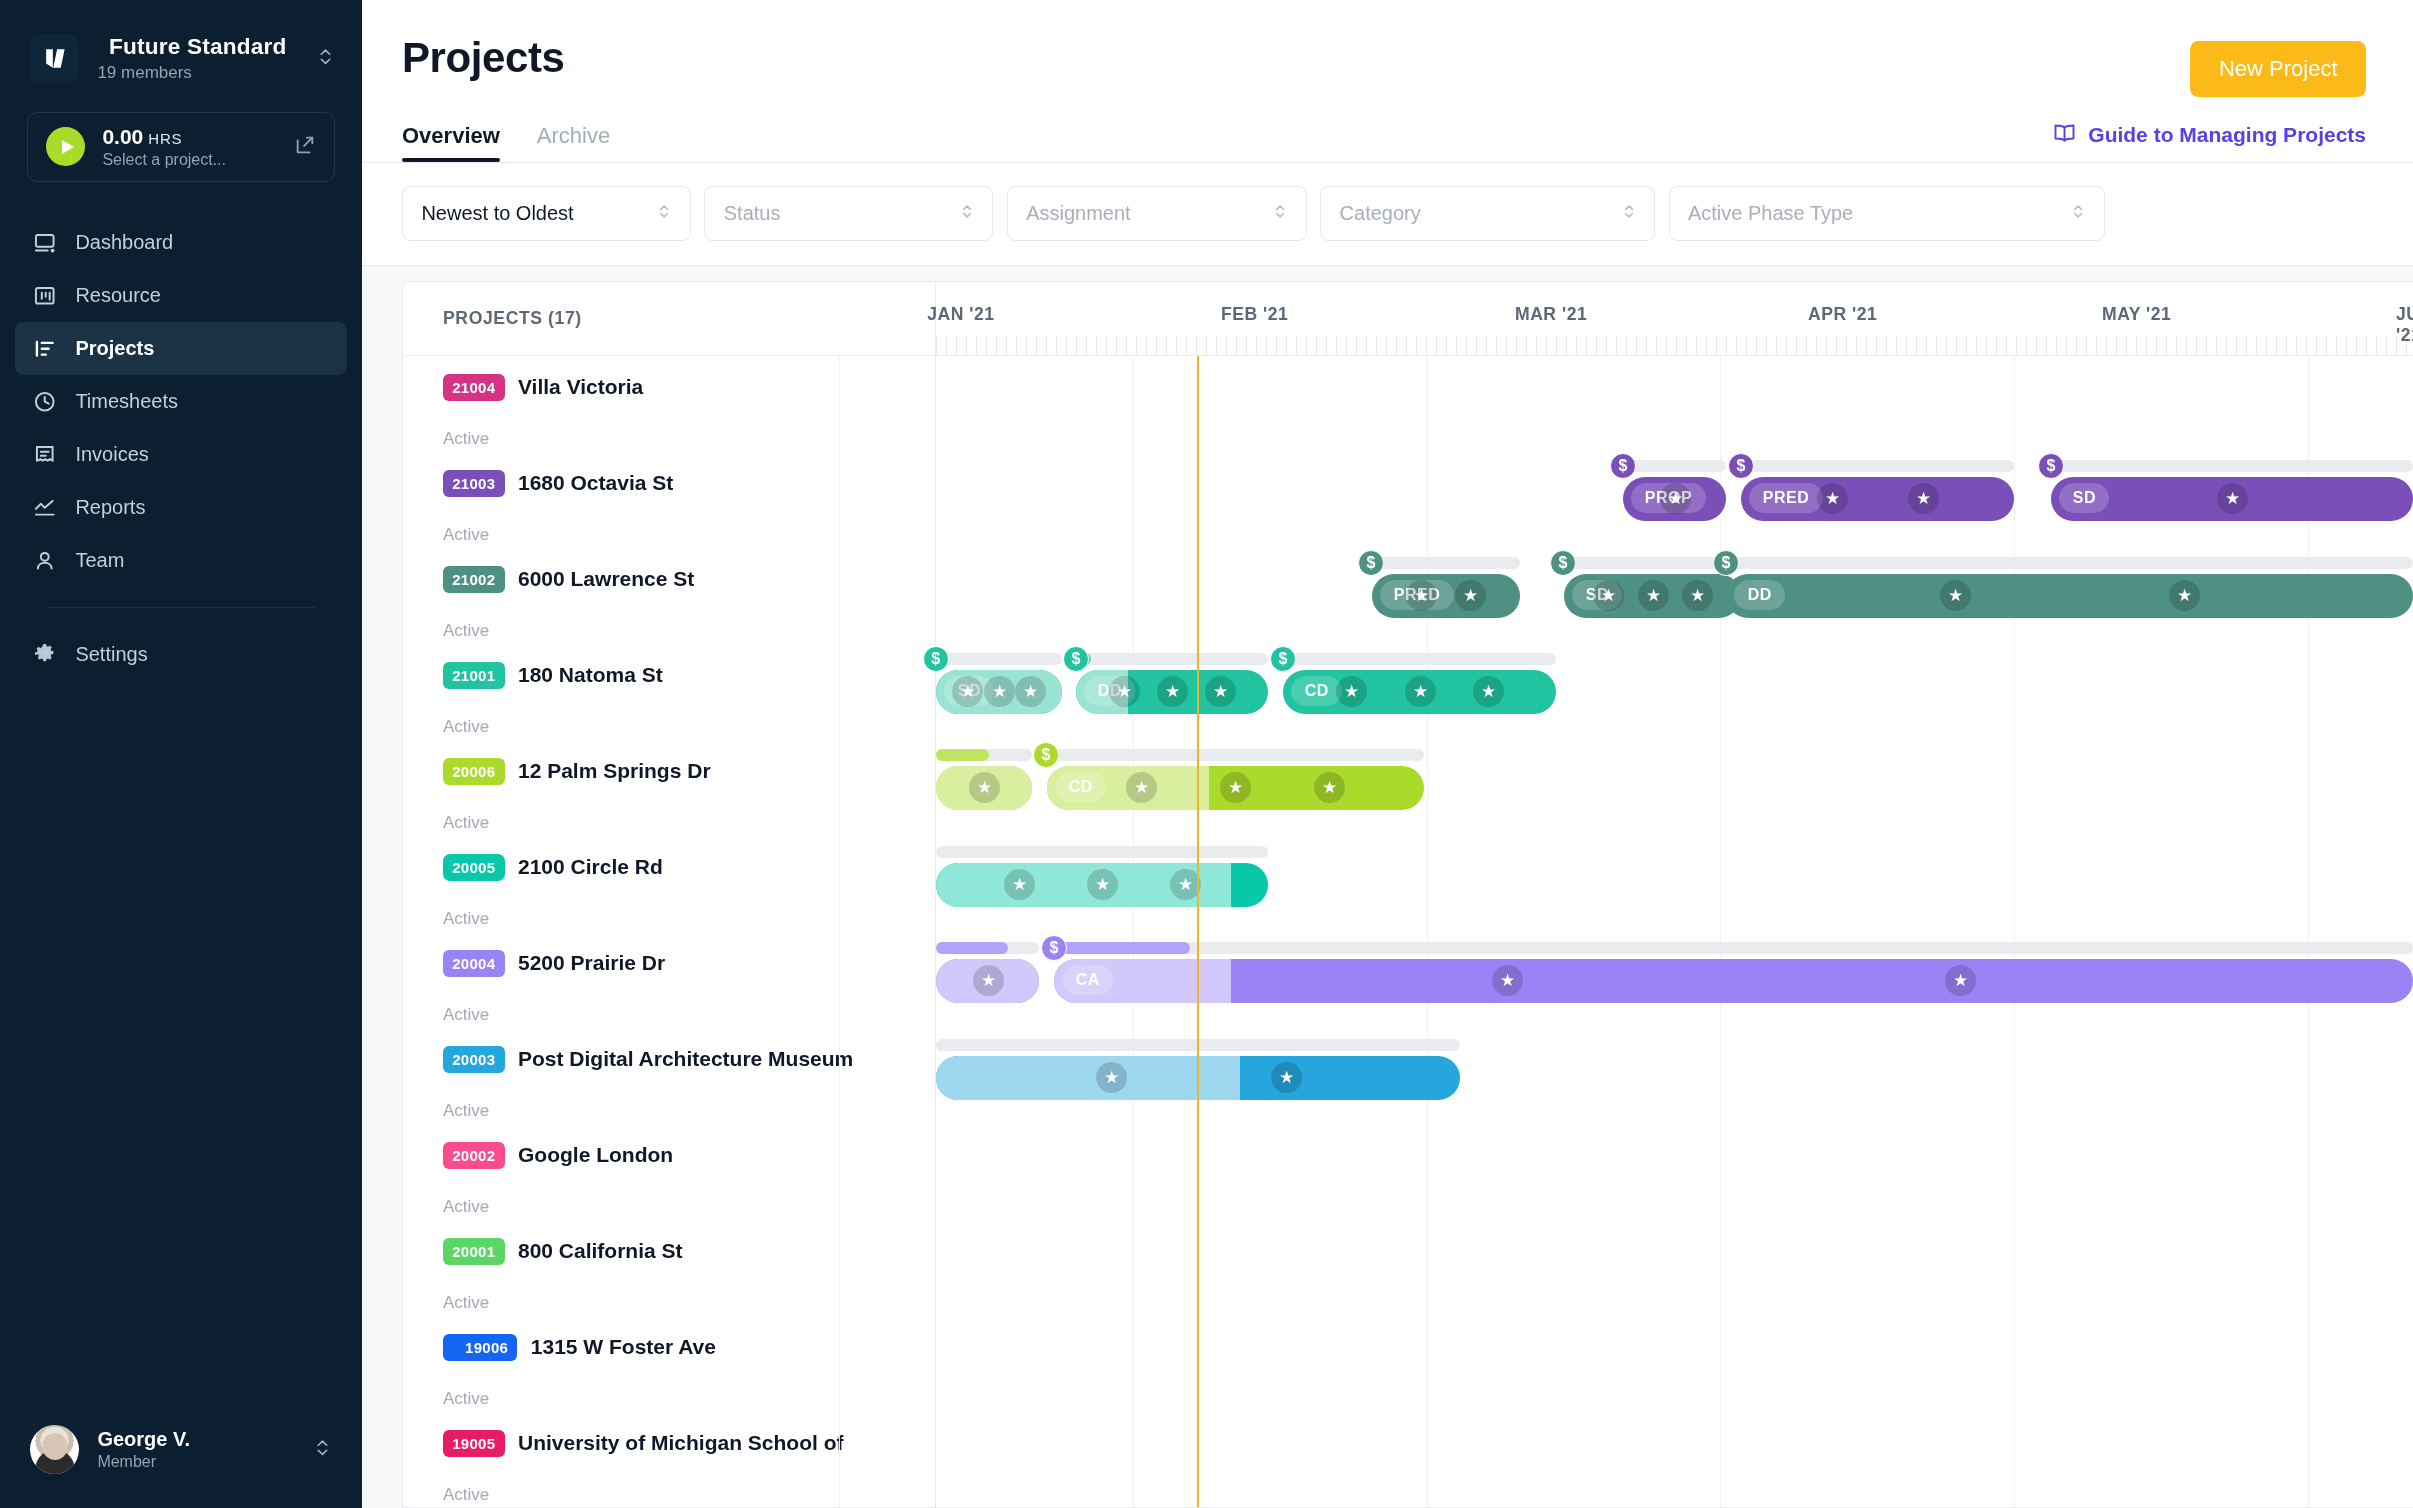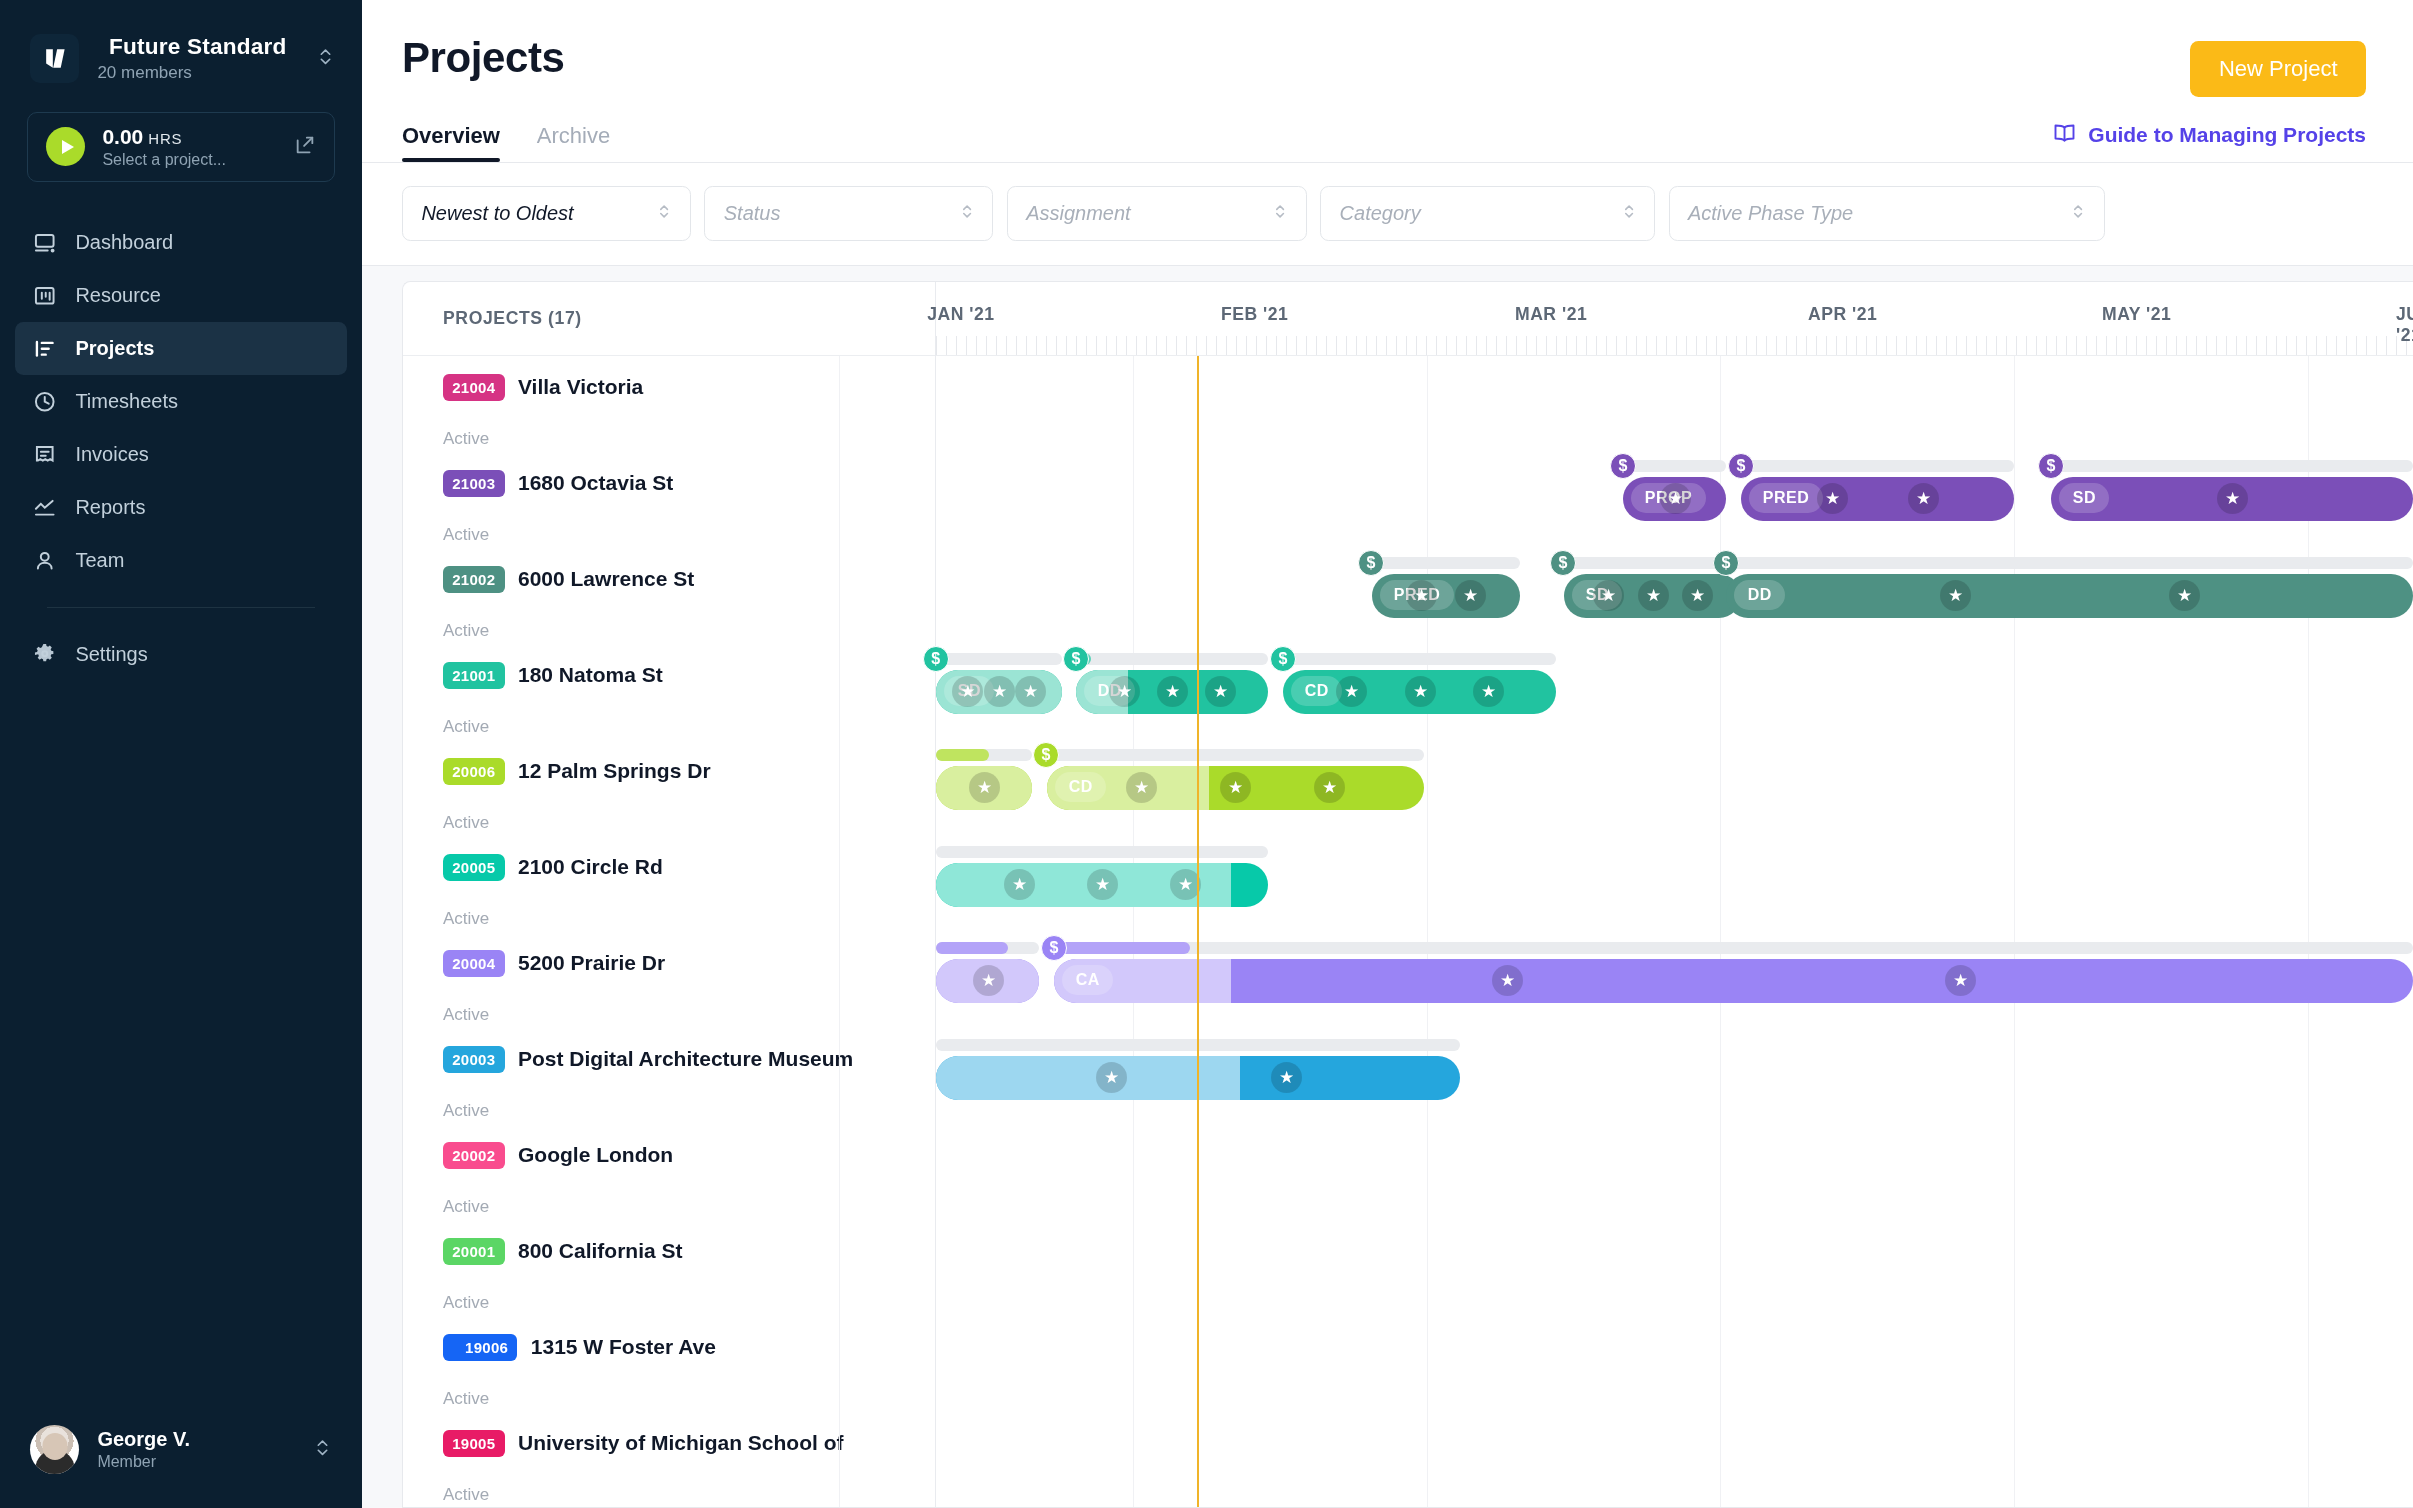--- a/index.html
+++ b/index.html
@@ -129,21 +129,21 @@
   .head-rule { height: 0.8px; background: #e7e9ed; }
 
   .filters { display: flex; gap: 13.4px; padding: 23.5px 40px 23.5px 40px; }
   .filter {
     height: 55px; border: 0.8px solid #e3e6ea; border-radius: 8.4px;
     display: flex; align-items: center; padding: 0 18.4px;
     font-size: 20px; color: #a8afb9; background: #fff;
     position: relative; cursor: pointer;
   }
   .filter.selected { color: #101828; }
-  .filter .lbl { white-space: nowrap; font-style: italic; }
+  .filter .lbl { white-space: nowrap; }
   .filter .sel-ic { margin-left: auto; padding-left: 22px; color: #b6bcc5; }
   .f1 { width: 289px; } .f2 { width: 289px; } .f3 { width: 300px; }
   .f4 { width: 335px; } .f5 { width: 436px; }
 
   .filters-rule { height: 0.8px; background: #e7e9ed; }
 
   
   .gantt-wrap { flex: 1; background: #f7f8fa; padding: 15px 0 0 40px; overflow: hidden; }
   .gantt-card {
     background: #ffffff; border: 0.8px solid #e7e9ed;
@@ -218,21 +218,21 @@
 
     <div class="org-row">
       <div class="org-logo">
         <svg width="25" height="25" viewBox="0 0 30 30">
           <path d="M5 4 L13 4 L13 26 L5 21 Z" fill="#ffffff"></path>
           <path d="M16 4 L25 4 L25 26 L16 26 Z" fill="#ffffff" transform="skewX(-12) translate(3,0)"></path>
         </svg>
       </div>
       <div class="org-text">
         <div class="org-name">Future Standard</div>
-        <div class="org-members">20 members</div>
+        <div class="org-members">19 members</div>
       </div>
       <span class="chev-updown">
         <svg width="17" height="23.5" viewBox="0 0 20 28" fill="none" stroke="currentColor" stroke-width="2" stroke-linecap="round" stroke-linejoin="round">
           <polyline points="5,11 10,6 15,11"></polyline>
             <polyline points="5,17 10,22 15,17"></polyline>
         </svg>
       </span>
     </div>
 
     <div class="timer-card">

